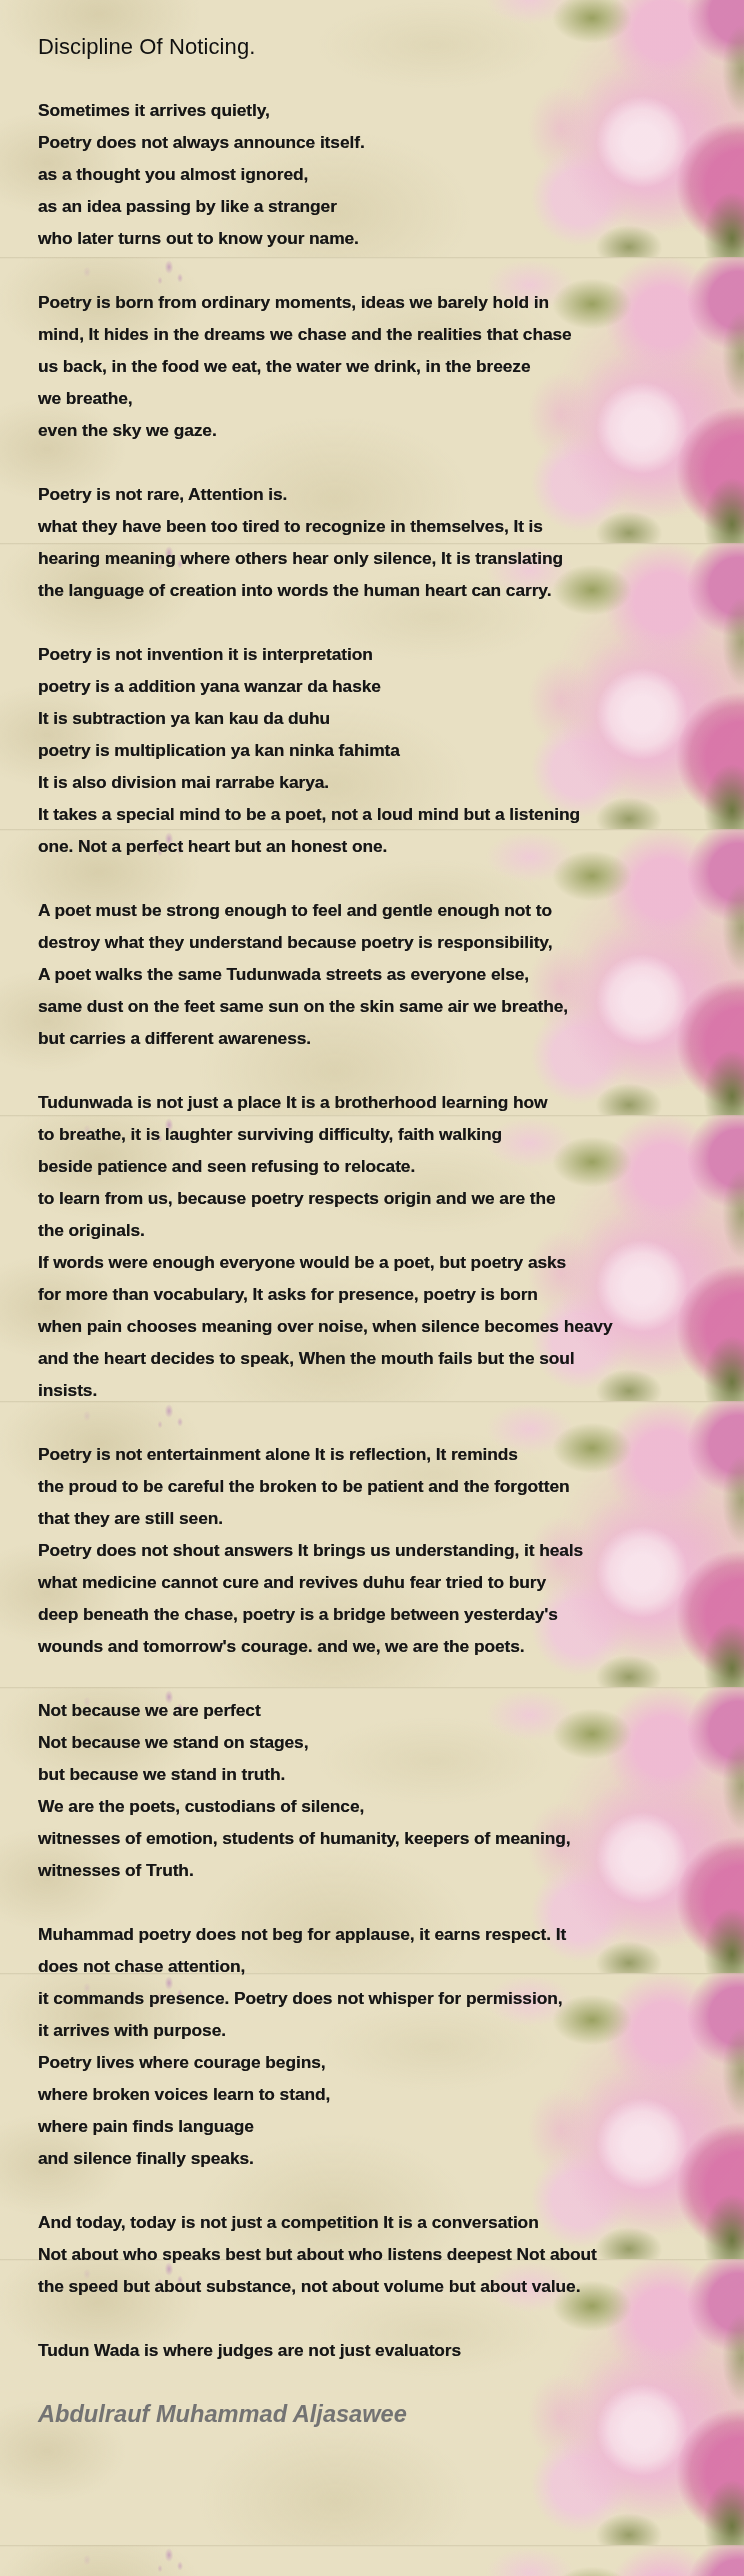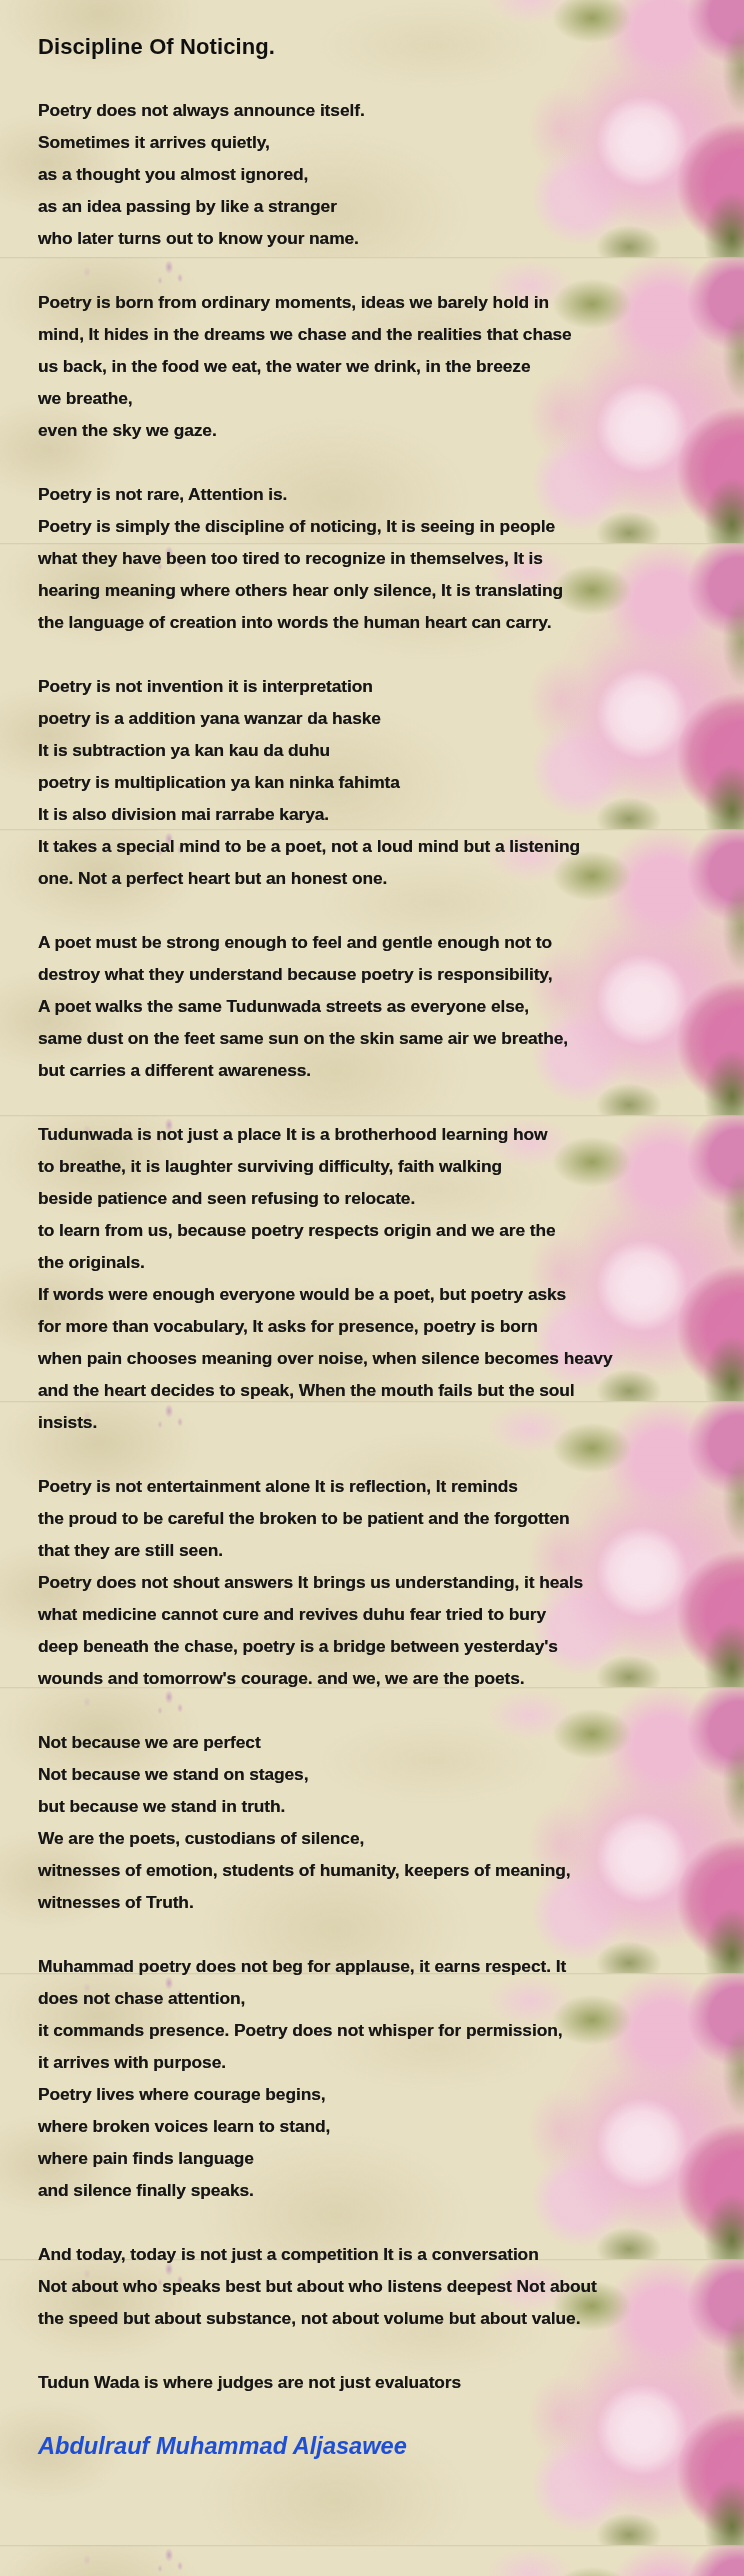--- a/index.html
+++ b/index.html
@@ -55,21 +55,21 @@
 
   .poem-wrap {
     position: absolute;
     left: 38px;
     top: 28.5px;
     right: 18.6px;
     color: var(--ink, #161616);
   }
   .title {
     font-size: 22px;
-    font-weight: bold;
+    font-weight: normal;
     line-height: 35px;
     letter-spacing: 0.1px;
     margin: 0 0 30px 0;
     color: #101010;
   }
   .stanza { margin: 0 0 32px 0; }
   .stanza:last-child { margin-bottom: 16px; }
   .line {
     font-size: 17.4px;
     font-weight: bold;
@@ -77,48 +77,47 @@
     letter-spacing: -0.1px;
     white-space: nowrap;
     text-shadow: 0 0 0.2px rgba(20,20,20,0.6);
   }
   .author {
     font-size: 23.6px;
     font-weight: bold;
     font-style: italic;
     line-height: 35px;
     margin-top: 31px;
-    color: #1d4ed8;
+    color: #737373;
   }
 </style>
 </head>
 <body>
 
 <div class="bg"></div>
 
 <div class="poem-wrap">
   <h1 class="title">Discipline Of Noticing.</h1>
   <div>
       <div class="stanza">
+        <div class="line">Sometimes it arrives quietly,</div>
         <div class="line">Poetry does not always announce itself.</div>
-        <div class="line">Sometimes it arrives quietly,</div>
         <div class="line">as a thought you almost ignored,</div>
         <div class="line">as an idea passing by like a stranger</div>
         <div class="line">who later turns out to know your name.</div>
       </div>
       <div class="stanza">
         <div class="line">Poetry is born from ordinary moments, ideas we barely hold in</div>
         <div class="line">mind, It hides in the dreams we chase and the realities that chase</div>
         <div class="line">us back, in the food we eat, the water we drink, in the breeze</div>
         <div class="line">we breathe,</div>
         <div class="line">even the sky we gaze.</div>
       </div>
       <div class="stanza">
         <div class="line">Poetry is not rare, Attention is.</div>
-        <div class="line">Poetry is simply the discipline of noticing, It is seeing in people</div>
         <div class="line">what they have been too tired to recognize in themselves, It is</div>
         <div class="line">hearing meaning where others hear only silence, It is translating</div>
         <div class="line">the language of creation into words the human heart can carry.</div>
       </div>
       <div class="stanza">
         <div class="line">Poetry is not invention it is interpretation</div>
         <div class="line">poetry is a addition yana wanzar da haske</div>
         <div class="line">It is subtraction ya kan kau da duhu</div>
         <div class="line">poetry is multiplication ya kan ninka fahimta</div>
         <div class="line">It is also division mai rarrabe karya.</div>

